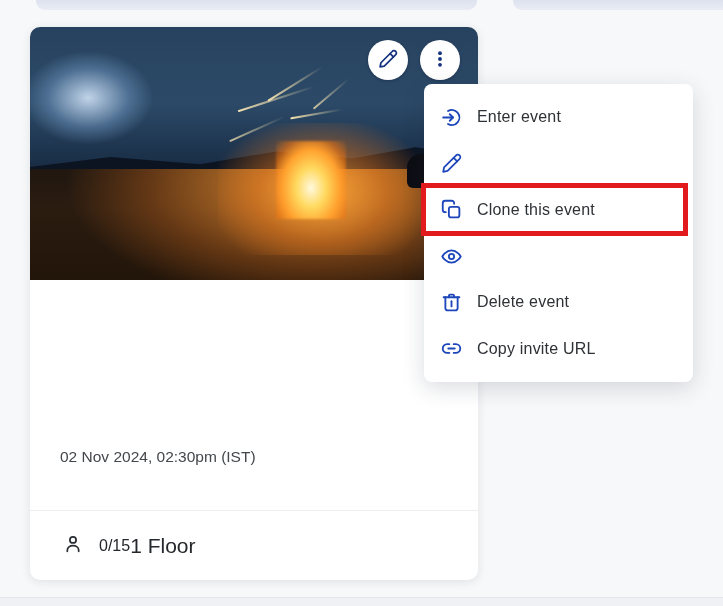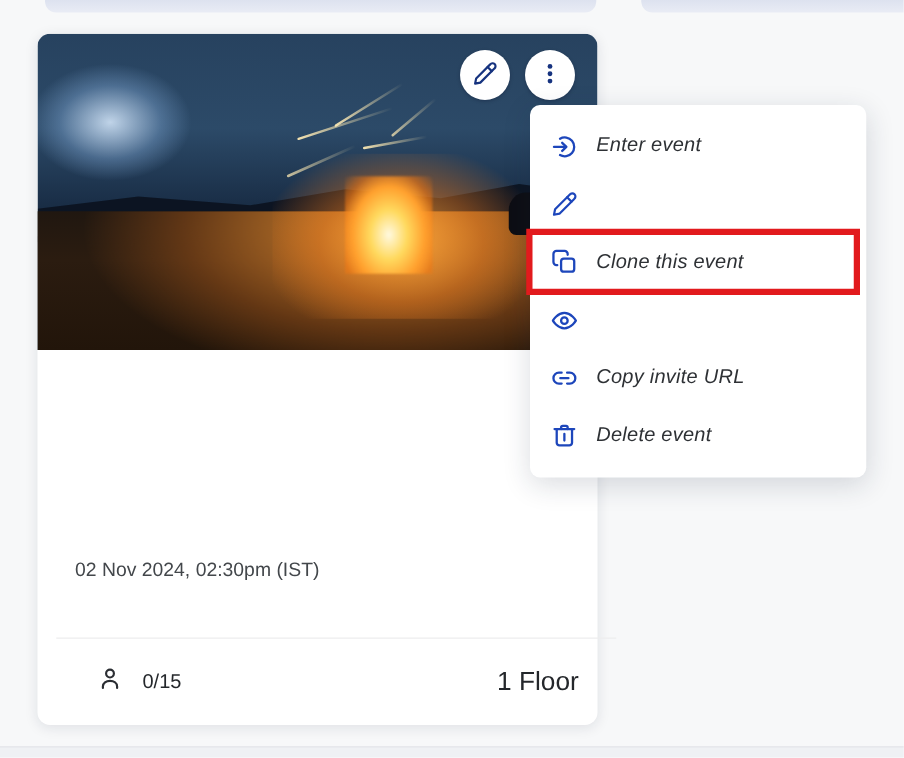--- a/index.html
+++ b/index.html
@@ -80,36 +80,35 @@
   .circle-btn.more{left:390px;}
 
   .card-body{padding:0 30px;}
   .event-title{
     margin:27px 0 0 0;font-size:22px;line-height:32px;font-weight:500;
     color:#1d262e;letter-spacing:.2px;
   }
   .dates{position:absolute;left:30px;top:415px;font-size:15.5px;line-height:30px;color:#43474b;}
   .card-footer{
     position:absolute;left:0;bottom:0;width:100%;height:70px;box-sizing:border-box;
-    border-top:1px solid #ededee;display:flex;align-items:center;justify-content:space-between;
+    border-top:1px solid #ededee;display:flex;align-items:center;
     padding:0 30px 0 32px;
-    margin-left:15px;
   }
   .occupancy{display:flex;align-items:center;gap:15px;color:#24272b;font-size:16px;font-weight:500;}
   .floor-label{color:#24272b;font-size:21px;font-weight:500;}
 
   
   .menu{
     position:absolute;left:424px;top:84px;width:269px;height:298px;box-sizing:border-box;
     background:#fff;border-radius:8px;box-shadow:0 6px 22px rgba(25,35,60,.16);
     padding:10px 0;z-index:5;
   }
   .menu-item{
     height:46.3px;display:flex;align-items:center;gap:15px;
-    padding:0 17px;cursor:pointer;color:#2e3135;font-size:16px;letter-spacing:.2px;font-style:italic;
+    padding:0 17px;cursor:pointer;color:#2e3135;font-size:16px;letter-spacing:.2px;
   }
   .menu-item .mi-icon{width:21px;height:21px;flex:0 0 21px;color:#1d46bb;display:flex;align-items:center;justify-content:center;}
   .menu-item svg{display:block;}
 
   .red-highlight{
     position:absolute;left:421px;top:183px;width:267px;height:53px;box-sizing:border-box;
     border:5px solid #e21a1d;z-index:9;pointer-events:none;
   }
 </style>
 </head>
@@ -209,35 +208,35 @@
       <span class="mi-icon">
         <svg width="21" height="21" viewBox="0 0 24 24" fill="none" stroke="currentColor" stroke-width="2.1" stroke-linecap="round" stroke-linejoin="round">
           <path d="M1.5 12s4-7 10.5-7 10.5 7 10.5 7-4 7-10.5 7S1.5 12 1.5 12z"></path>
           <circle cx="12" cy="12" r="3"></circle>
         </svg>
       </span>
     </div>
     <div class="menu-item">
       <span class="mi-icon">
         <svg width="21" height="21" viewBox="0 0 24 24" fill="none" stroke="currentColor" stroke-width="2.1" stroke-linecap="round" stroke-linejoin="round">
-          <path d="M9.5 7H7a5 5 0 0 0 0 10h2.5"></path>
-          <path d="M14.5 7H17a5 5 0 0 1 0 10h-2.5"></path>
-          <line x1="8.3" y1="12" x2="15.7" y2="12"></line>
-        </svg>
-      </span>
-      <span>Copy invite URL</span>
-    </div>
-    <div class="menu-item">
-      <span class="mi-icon">
-        <svg width="21" height="21" viewBox="0 0 24 24" fill="none" stroke="currentColor" stroke-width="2.1" stroke-linecap="round" stroke-linejoin="round">
           <line x1="3" y1="6" x2="21" y2="6"></line>
           <path d="M19 6v12.5A2.5 2.5 0 0 1 16.5 21h-9A2.5 2.5 0 0 1 5 18.5V6"></path>
           <path d="M9 6V4.5A1.5 1.5 0 0 1 10.5 3h3A1.5 1.5 0 0 1 15 4.5V6"></path>
           <line x1="12" y1="10.5" x2="12" y2="16.5"></line>
         </svg>
       </span>
       <span>Delete event</span>
     </div>
+    <div class="menu-item">
+      <span class="mi-icon">
+        <svg width="21" height="21" viewBox="0 0 24 24" fill="none" stroke="currentColor" stroke-width="2.1" stroke-linecap="round" stroke-linejoin="round">
+          <path d="M9.5 7H7a5 5 0 0 0 0 10h2.5"></path>
+          <path d="M14.5 7H17a5 5 0 0 1 0 10h-2.5"></path>
+          <line x1="8.3" y1="12" x2="15.7" y2="12"></line>
+        </svg>
+      </span>
+      <span>Copy invite URL</span>
+    </div>
   </div>
 
   <div class="red-highlight"></div>
 
 </div>
 
 </body></html>

